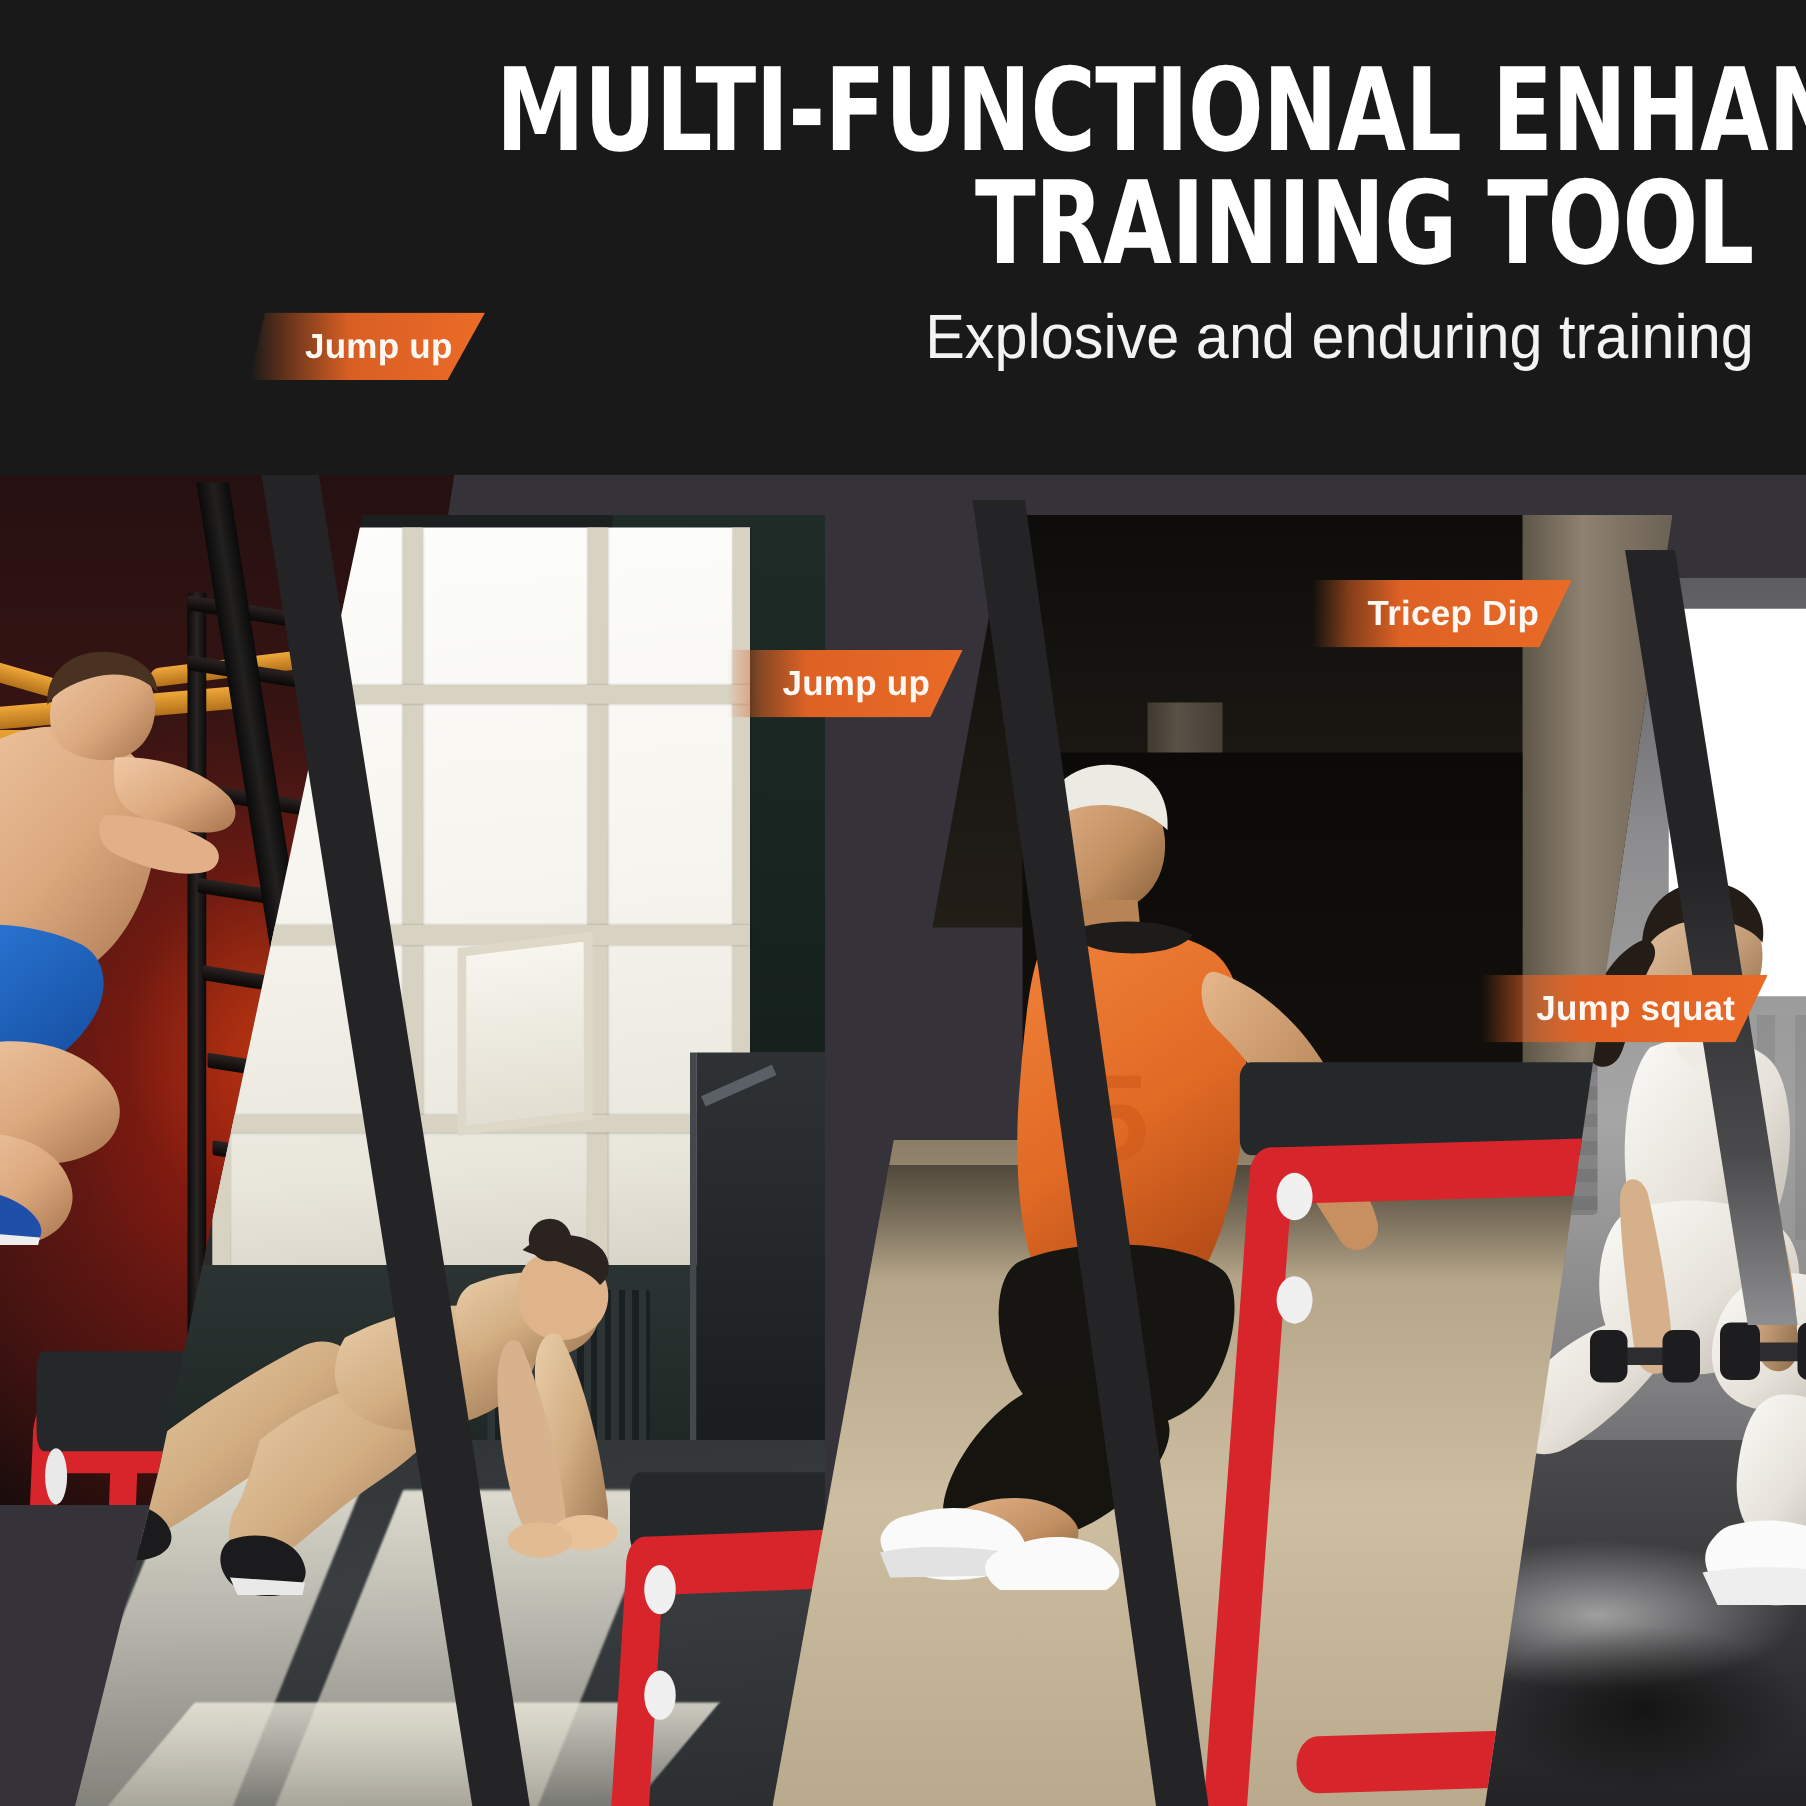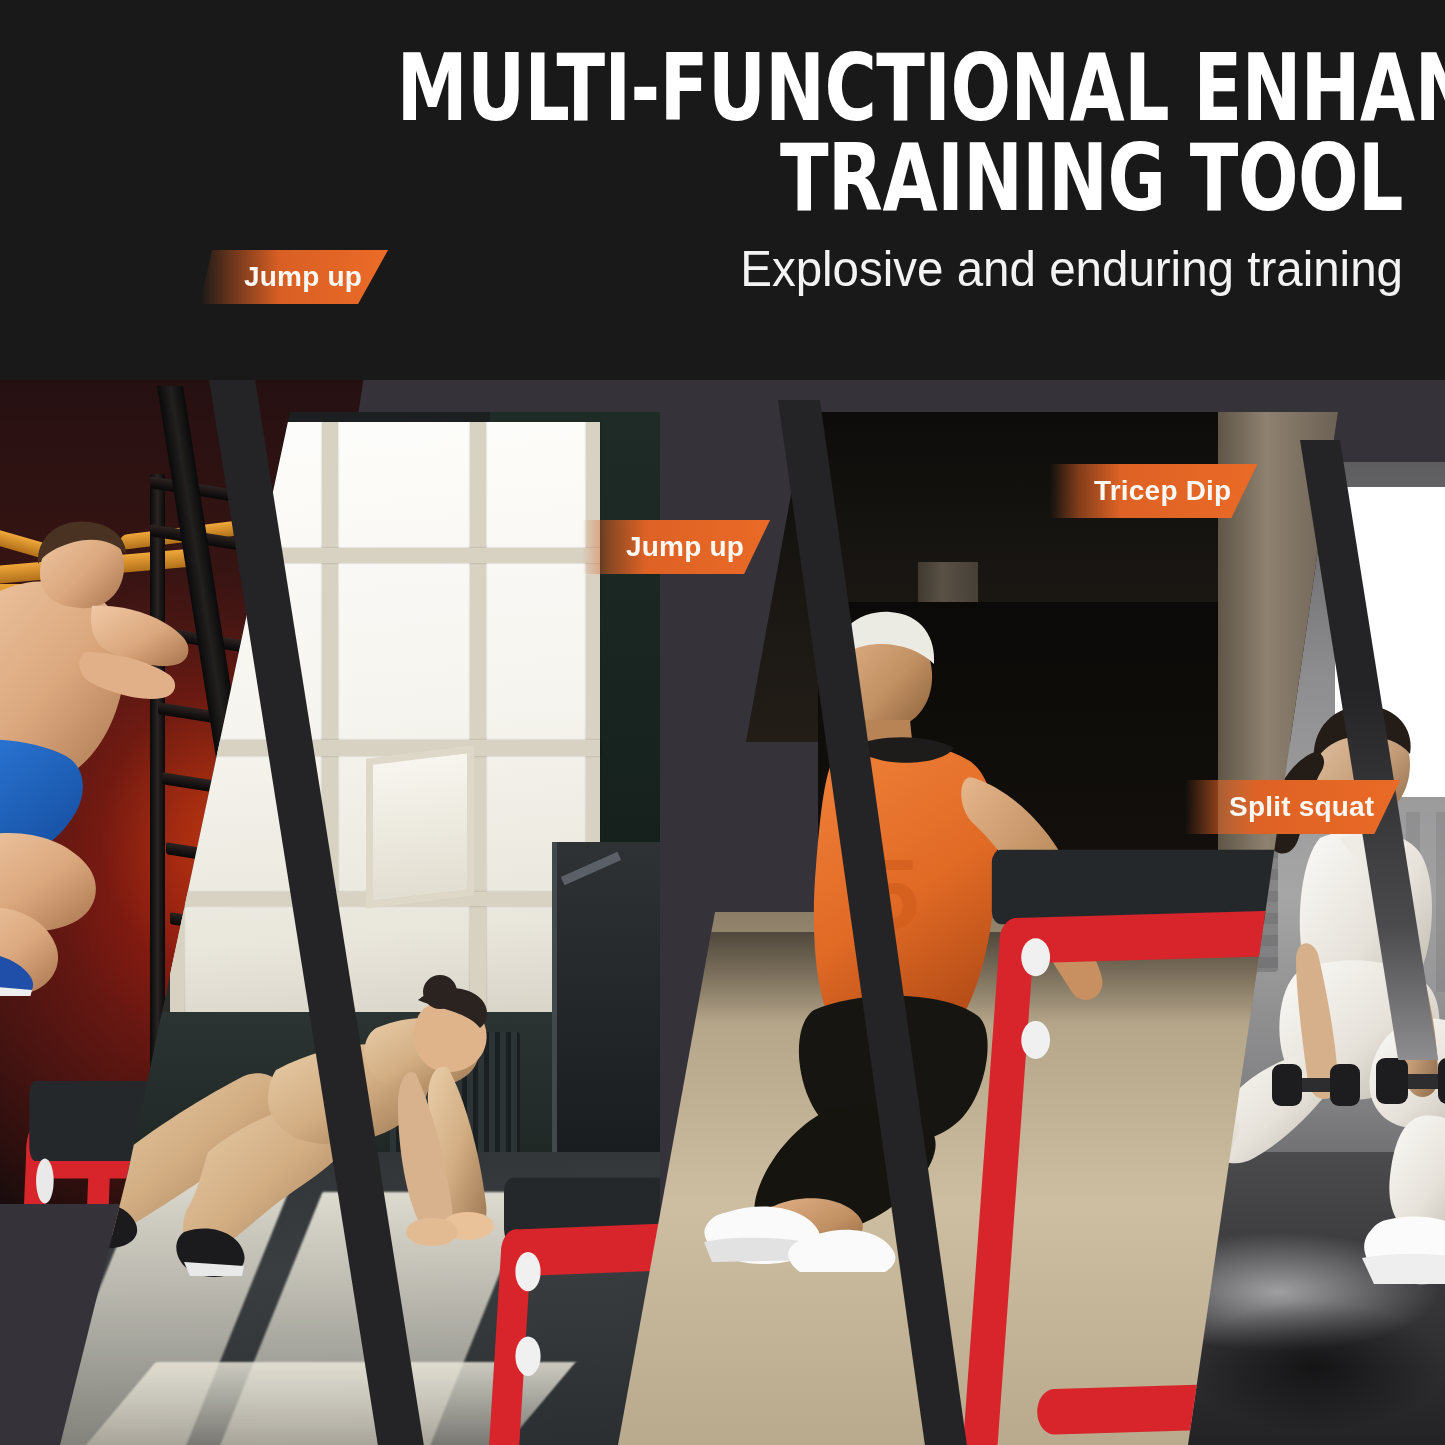--- a/index.html
+++ b/index.html
@@ -563,16 +563,16 @@
   <div class="badge" id="badge-jump">
     <span>Jump up</span>
   </div>
   <div class="badge" id="badge-push">
     <span>Jump up</span>
   </div>
   <div class="badge" id="badge-tri">
     <span>Tricep Dip</span>
   </div>
   <div class="badge" id="badge-split">
-    <span>Split squat</span>
+    <span>Jump squat</span>
   </div>
 
 </div>
 
 </body></html>

